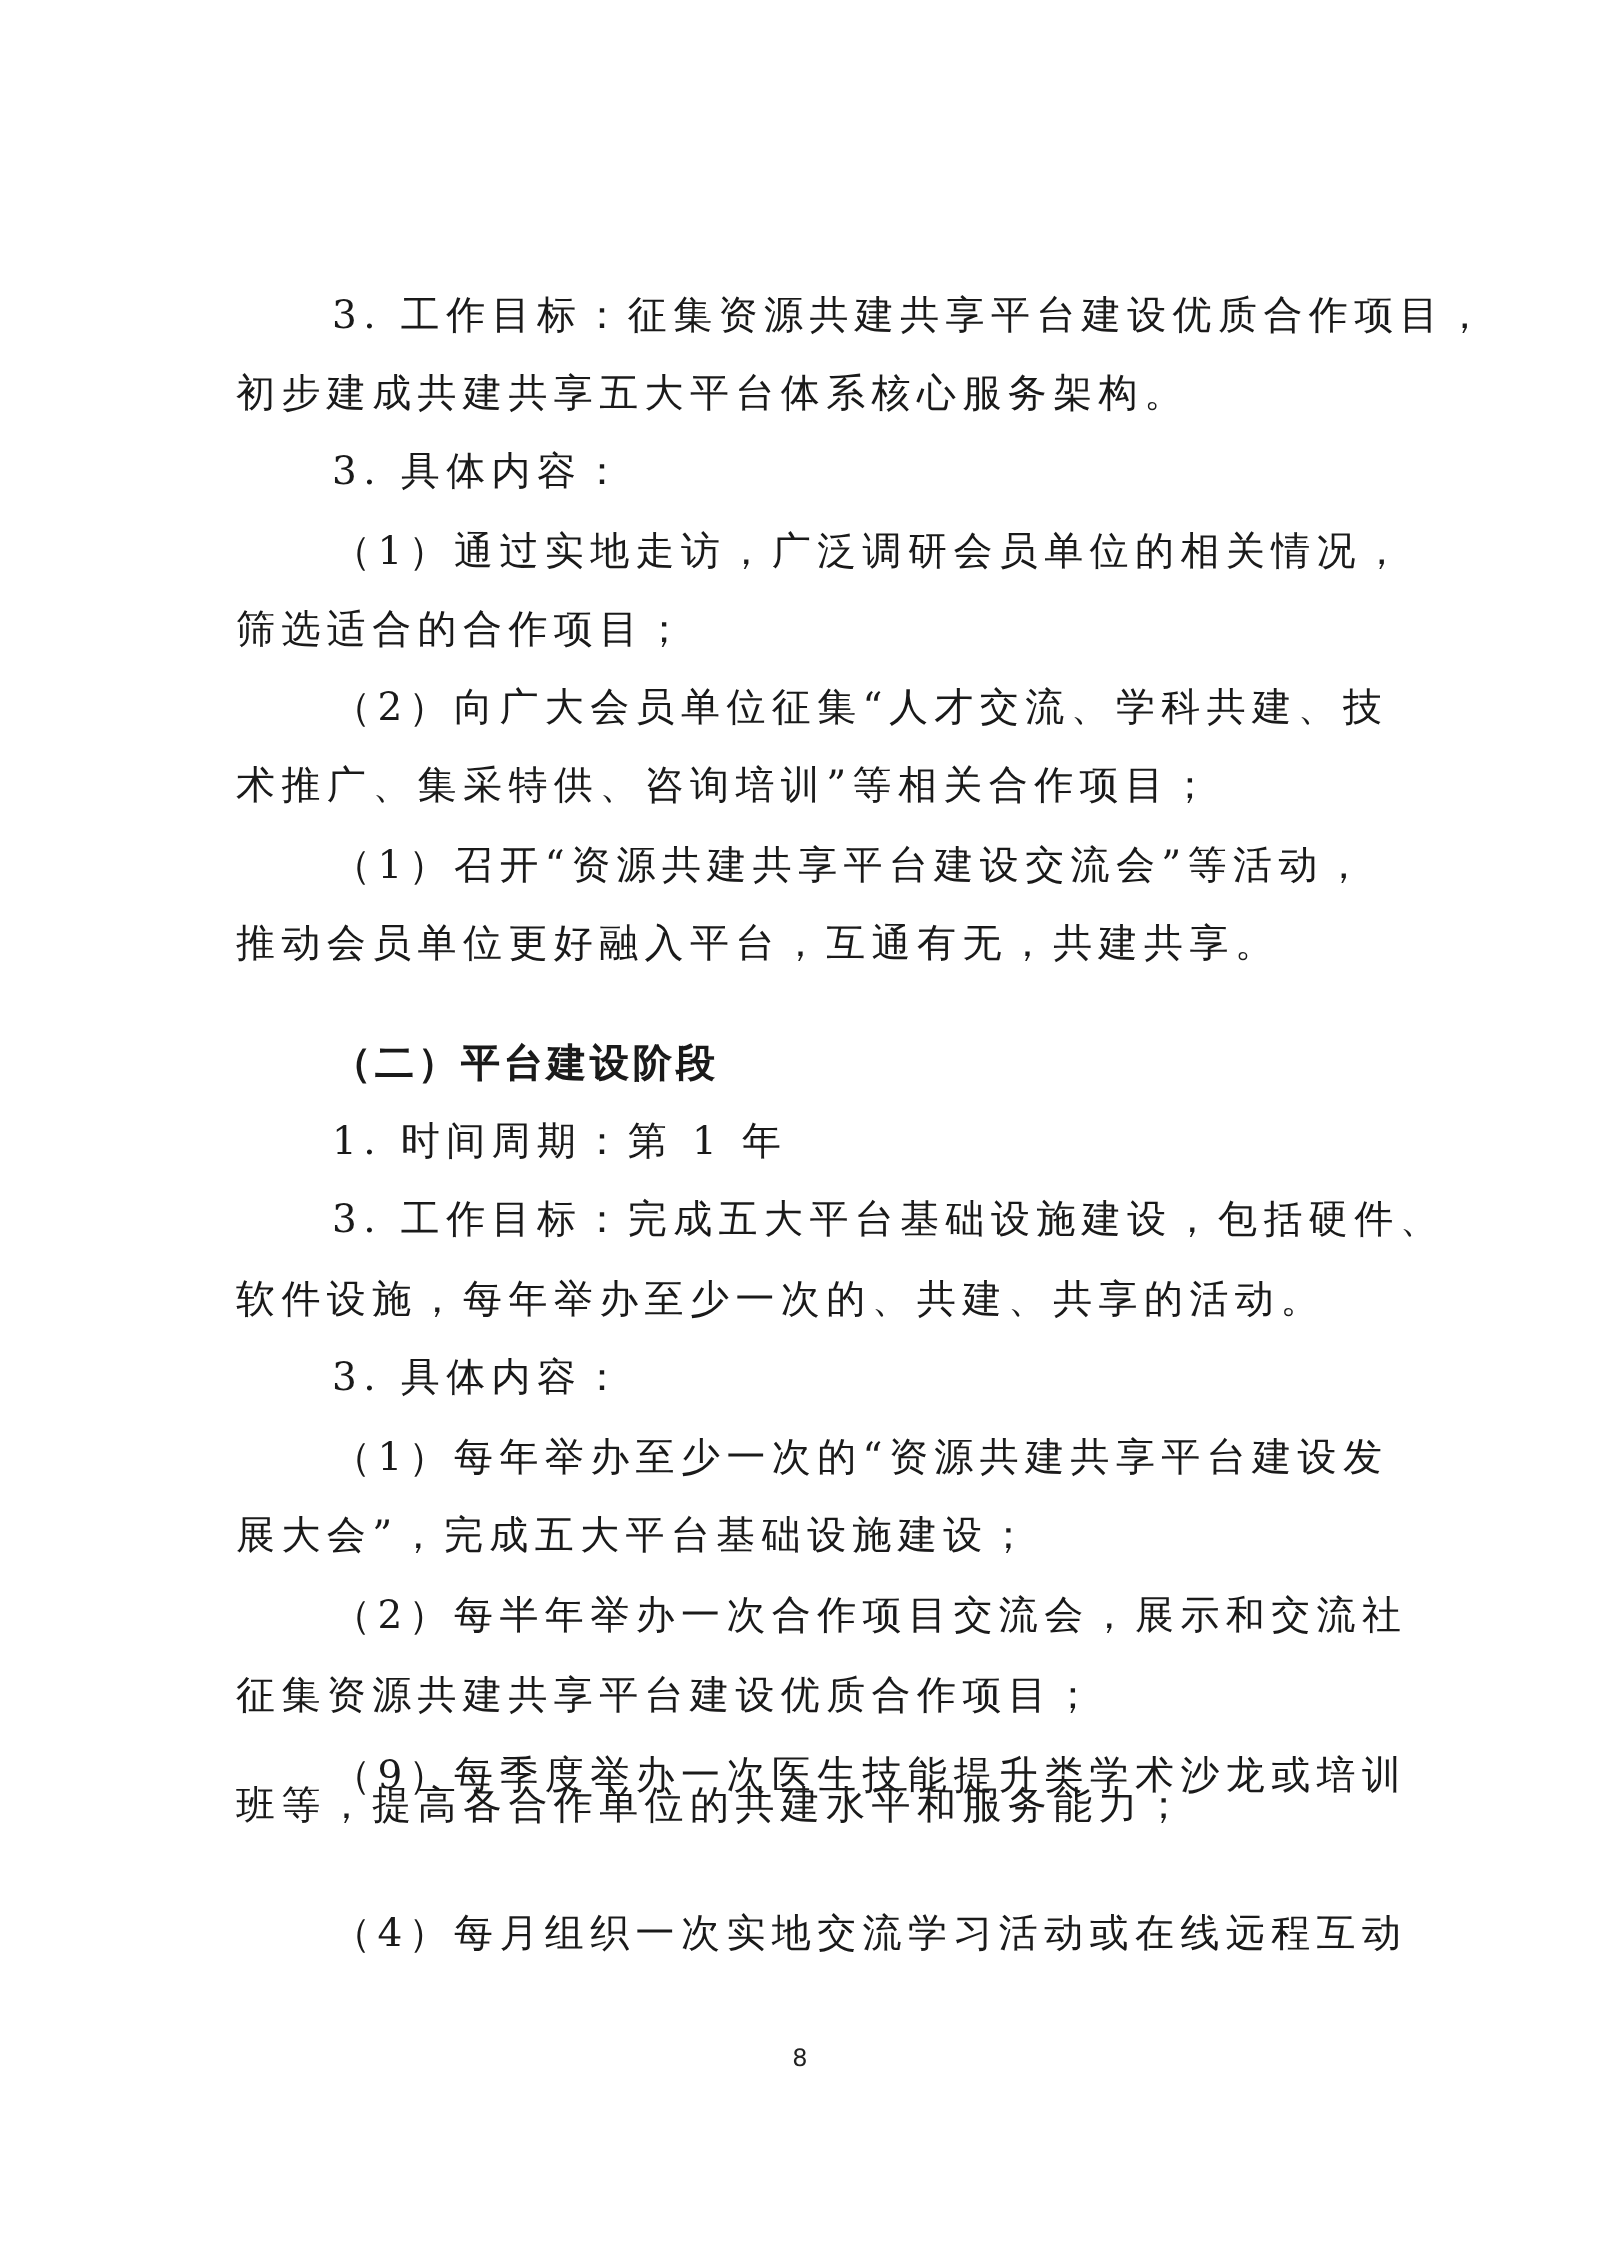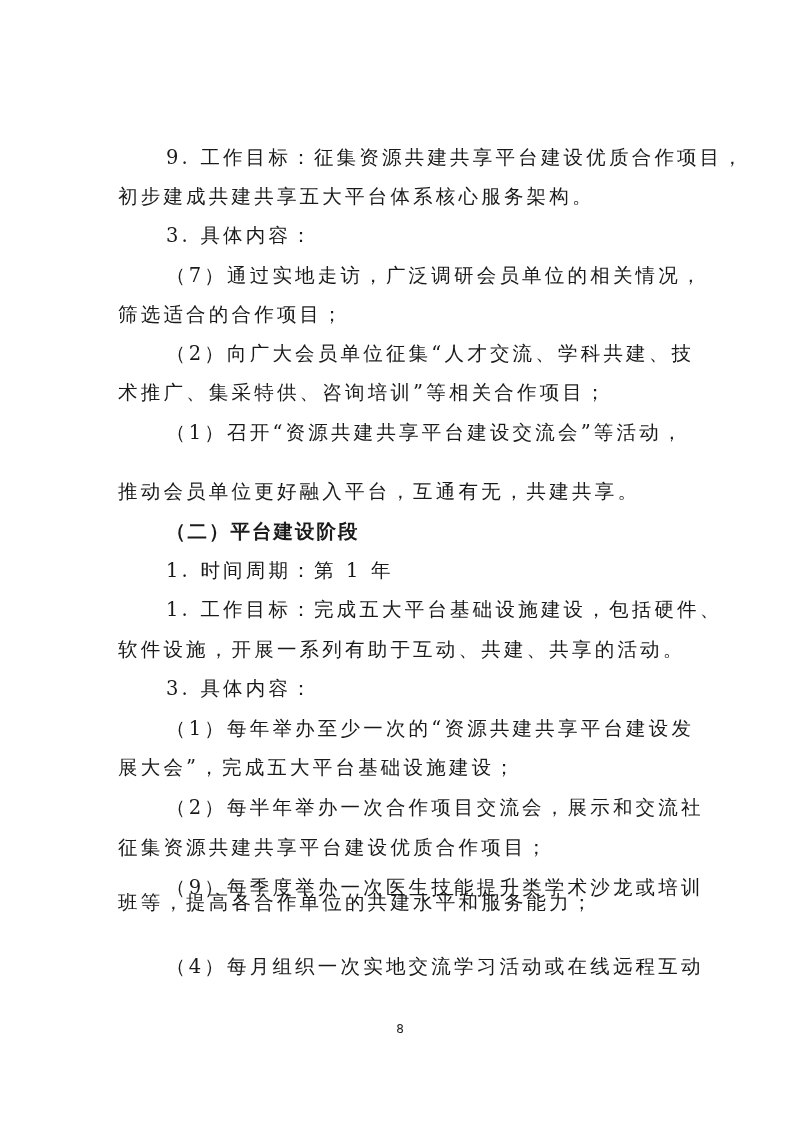--- a/index.html
+++ b/index.html
@@ -10,33 +10,33 @@
         white-space:nowrap;letter-spacing:3.2px;}
   .indent{left:48px;}
   .bold{font-weight:bold;letter-spacing:2px;}
   .pagenum{position:absolute;top:1022px;left:0;width:800px;text-align:center;
            font-family:"DejaVu Sans","Liberation Sans",sans-serif;font-size:12px;color:#222;}
 </style>
 </head>
 <body>
 
 <div class="page">
-  <div class="line indent" style="top:6px">9. 工作目标：征集资源共建共享平台建设优质合作项目，</div>
+  <div class="line indent" style="top:6px">3. 工作目标：征集资源共建共享平台建设优质合作项目，</div>
   <div class="line" style="top:45px">初步建成共建共享五大平台体系核心服务架构。</div>
   <div class="line indent" style="top:84px">3. 具体内容：</div>
-  <div class="line indent" style="top:124px">（7）通过实地走访，广泛调研会员单位的相关情况，</div>
+  <div class="line indent" style="top:124px">（1）通过实地走访，广泛调研会员单位的相关情况，</div>
   <div class="line" style="top:163px">筛选适合的合作项目；</div>
   <div class="line indent" style="top:202px">（2）向广大会员单位征集“人才交流、学科共建、技</div>
   <div class="line" style="top:241px">术推广、集采特供、咨询培训”等相关合作项目；</div>
   <div class="line indent" style="top:281px">（1）召开“资源共建共享平台建设交流会”等活动，</div>
-  <div class="line" style="top:340px">推动会员单位更好融入平台，互通有无，共建共享。</div>
+  <div class="line" style="top:320px">推动会员单位更好融入平台，互通有无，共建共享。</div>
   <div class="line indent bold" style="top:380px">（二）平台建设阶段</div>
   <div class="line indent" style="top:419px">1. 时间周期：第 1 年</div>
-  <div class="line indent" style="top:458px">1. 工作目标：完成五大平台基础设施建设，包括硬件、</div>
-  <div class="line" style="top:498px">软件设施，开展一系列有助于互动、共建、共享的活动。</div>
+  <div class="line indent" style="top:458px">3. 工作目标：完成五大平台基础设施建设，包括硬件、</div>
+  <div class="line" style="top:498px">软件设施，每年举办至少一次的、共建、共享的活动。</div>
   <div class="line indent" style="top:537px">3. 具体内容：</div>
   <div class="line indent" style="top:577px">（1）每年举办至少一次的“资源共建共享平台建设发</div>
   <div class="line" style="top:616px">展大会”，完成五大平台基础设施建设；</div>
   <div class="line indent" style="top:656px">（2）每半年举办一次合作项目交流会，展示和交流社</div>
   <div class="line" style="top:696px">征集资源共建共享平台建设优质合作项目；</div>
   <div class="line indent" style="top:736px">（9）每季度举办一次医生技能提升类学术沙龙或培训</div>
   <div class="line" style="top:751px">班等，提高各合作单位的共建水平和服务能力；</div>
   <div class="line indent" style="top:815px">（4）每月组织一次实地交流学习活动或在线远程互动</div>
 </div>
 

